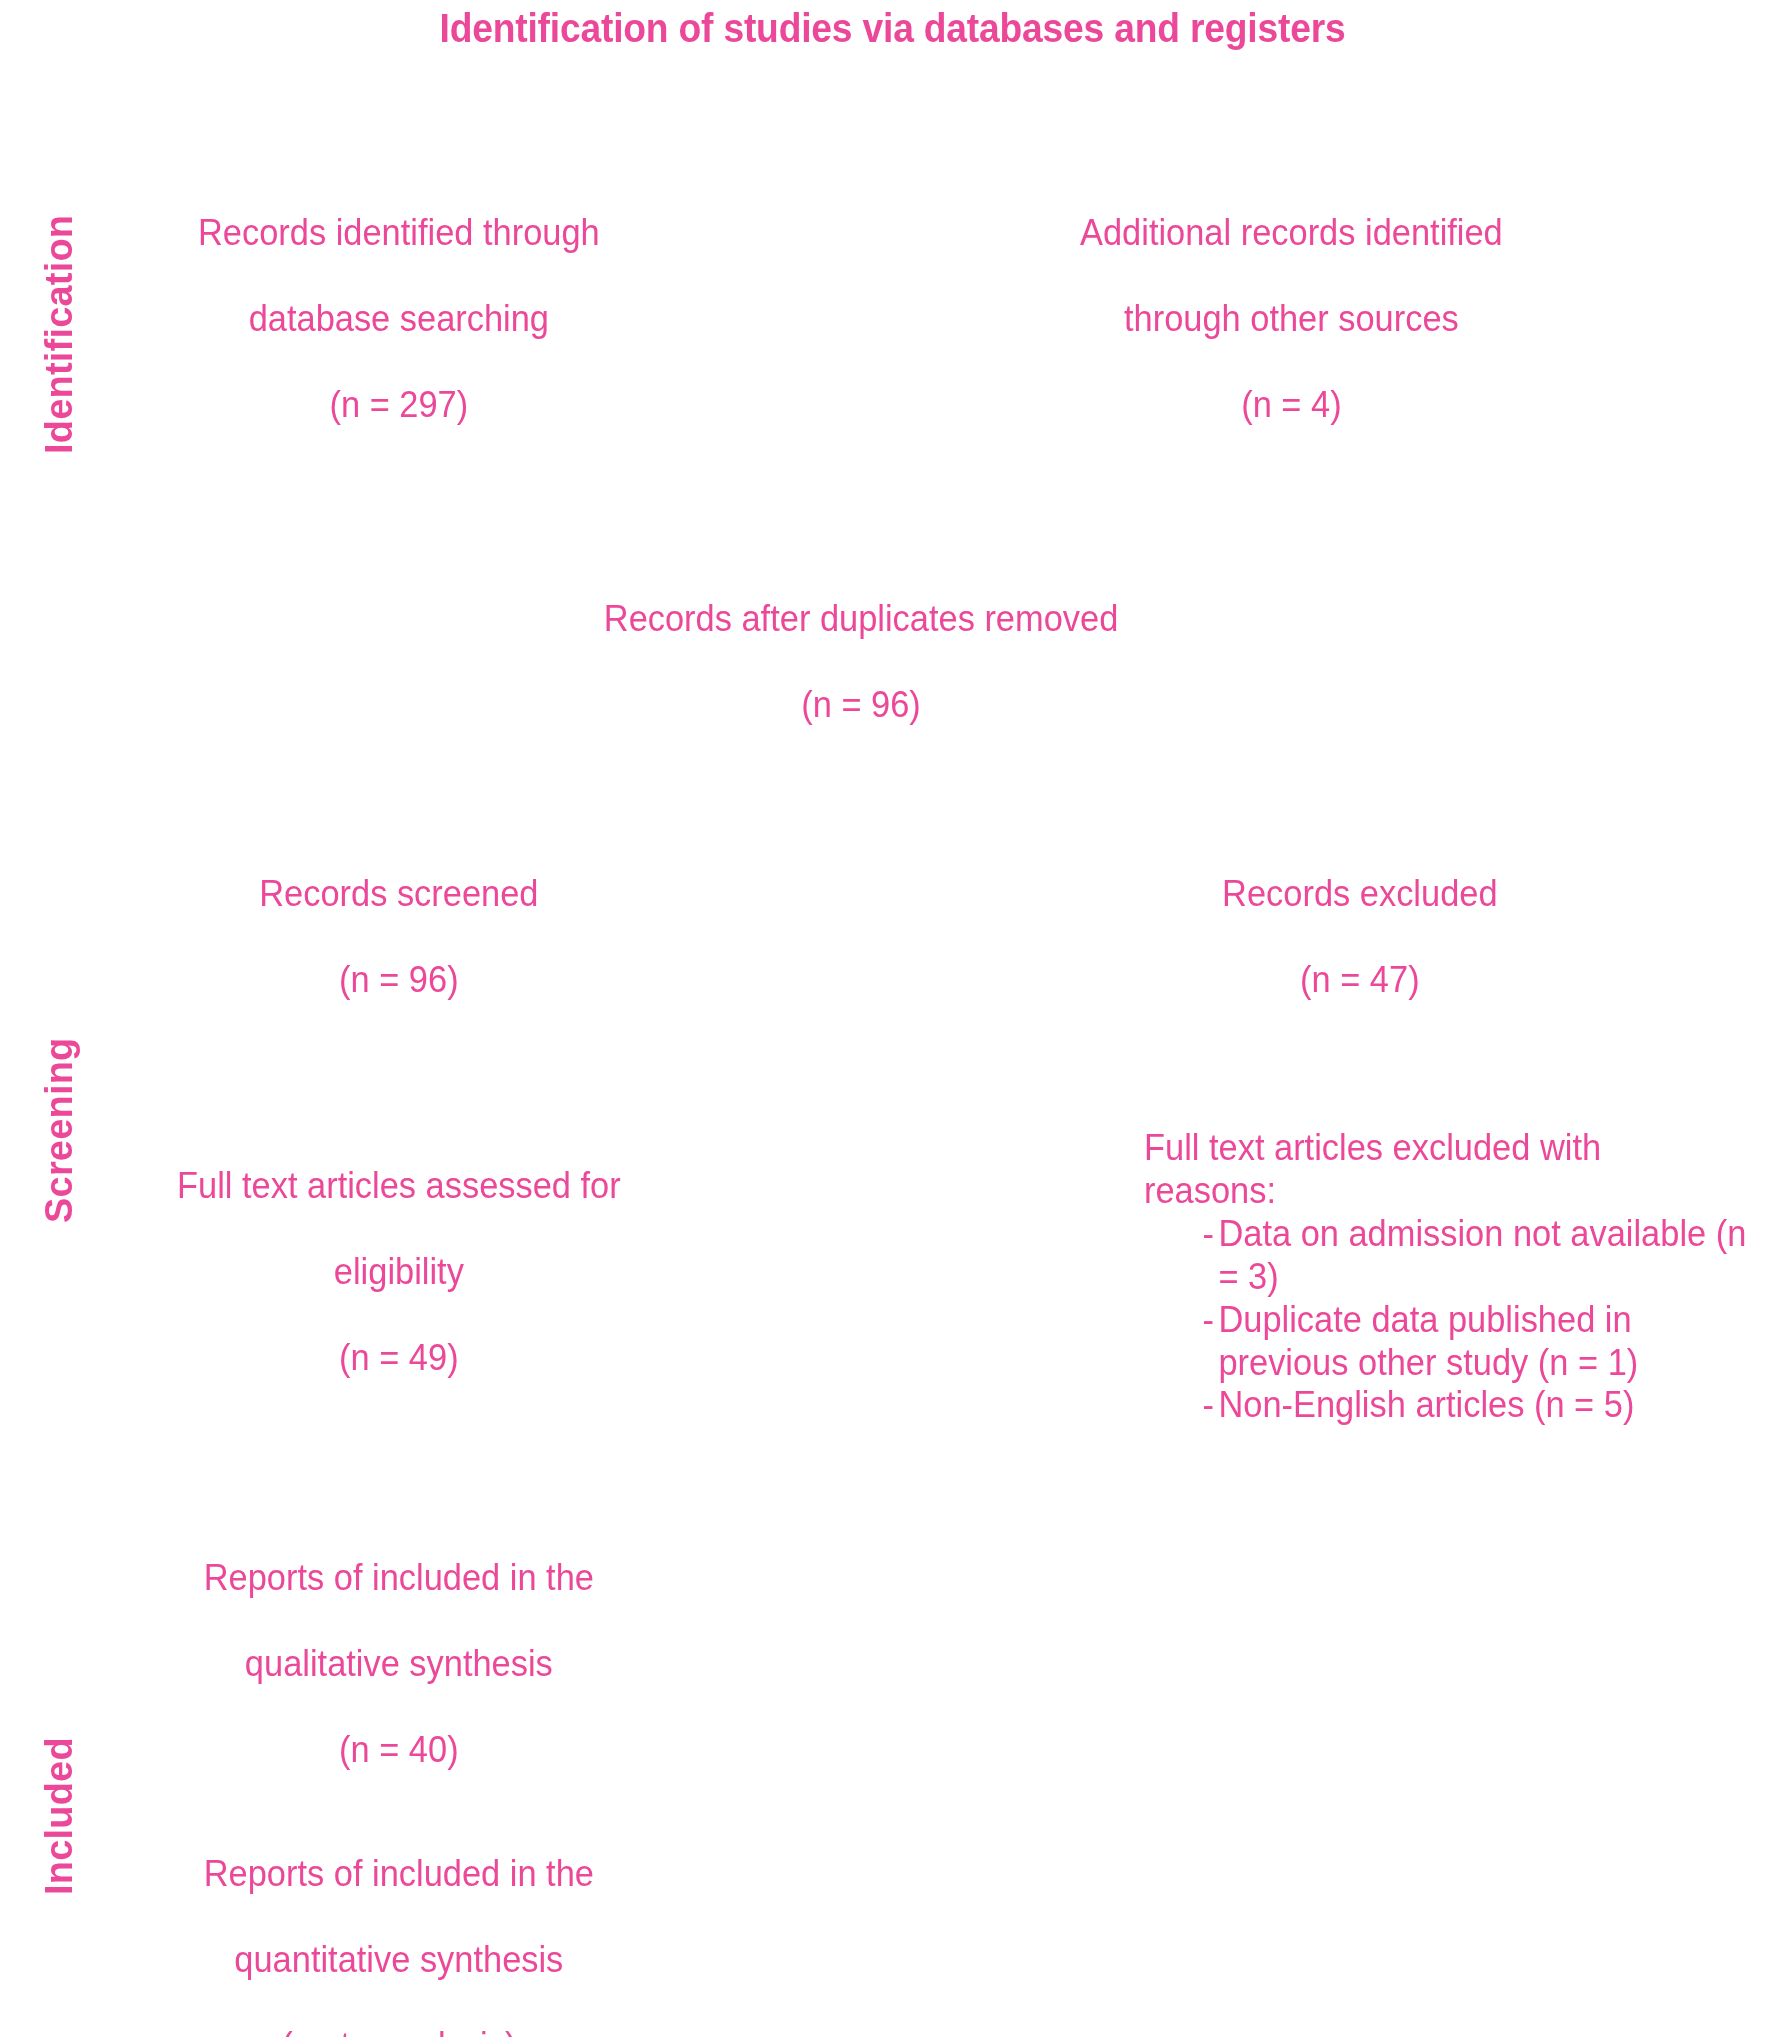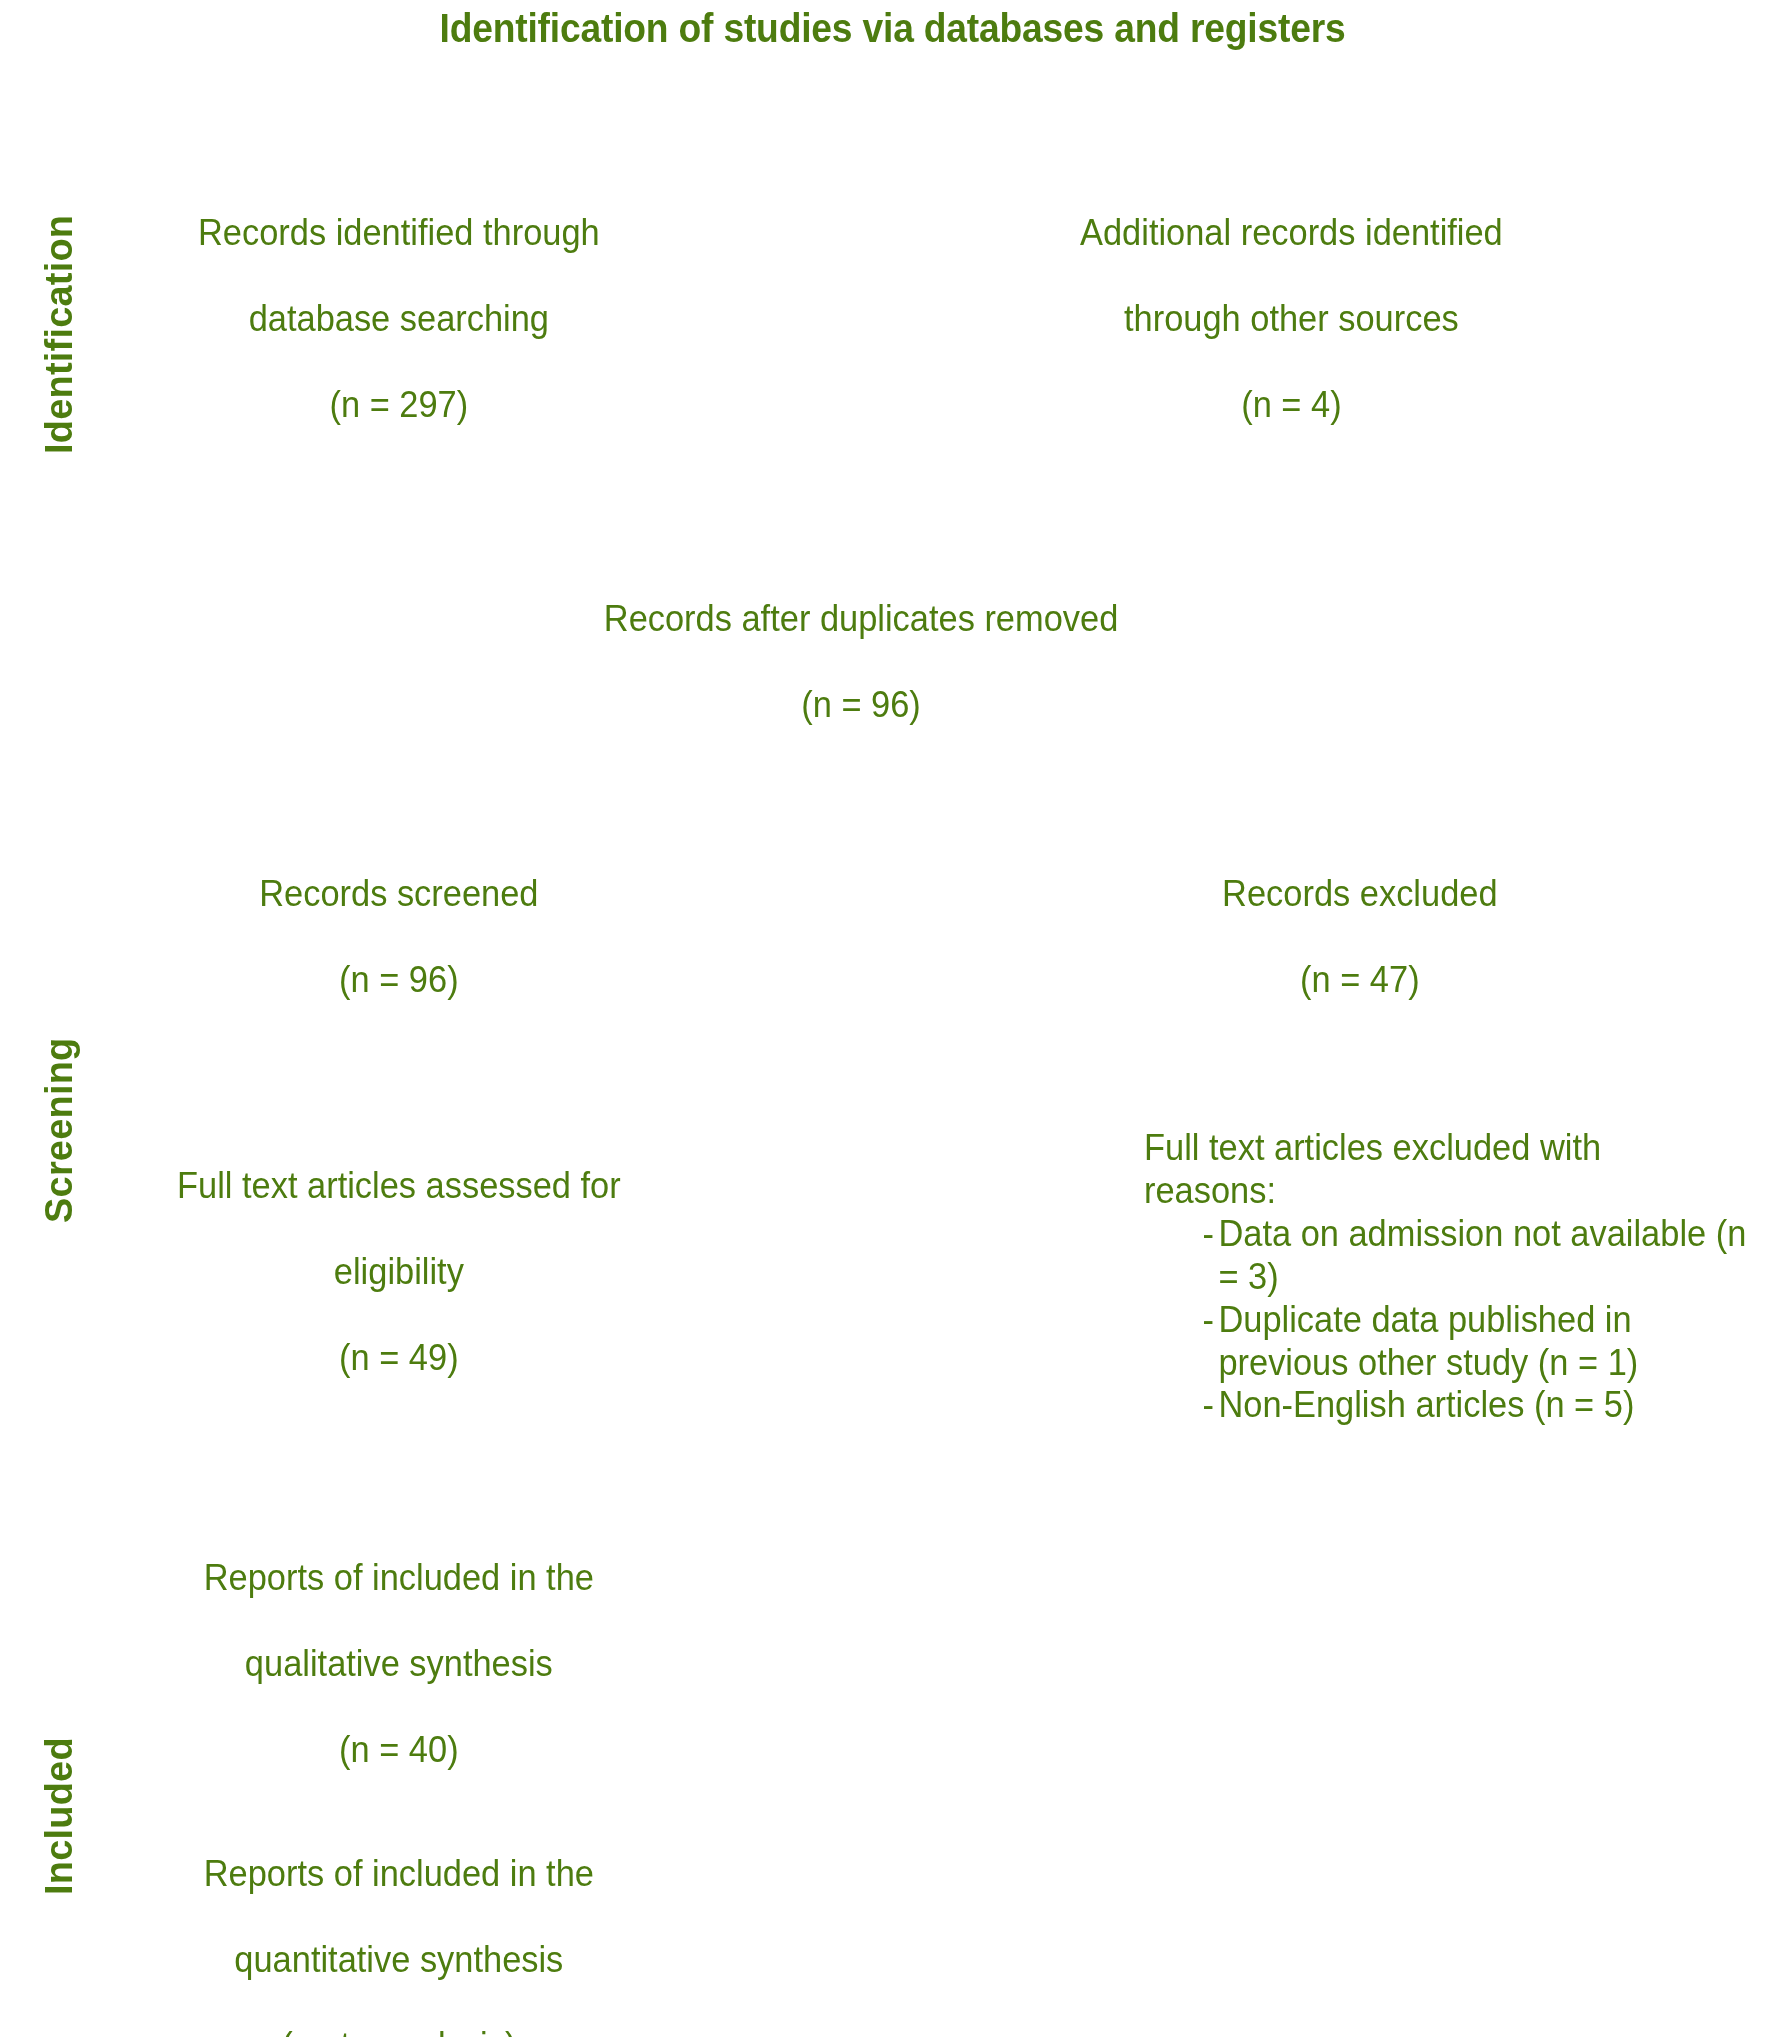--- a/index.html
+++ b/index.html
@@ -92,21 +92,21 @@
     text-align: left;
   }
   .reason-text {
     flex: 1 1 auto;
     text-align: left;
   }
 </style>
 </head>
 <body>
 
-<div id="page" style="background: rgb(255, 255, 255); color: #4d7c0f;">
+<div id="page" style="background: rgb(255, 255, 255); color: #ec4899;">
 
   <div class="diagram-title">Identification of studies via databases and registers</div>
 
   <div class="stage-label" style="left: 40px; top: 454px;">Identification</div>
 
   <div class="stage-label" style="left: 40px; top: 1223px;">Screening</div>
 
   <div class="stage-label" style="left: 40px; top: 1895px;">Included</div>
 
   <div class="node" style="left: 131px; top: 169px; width: 576px;">

